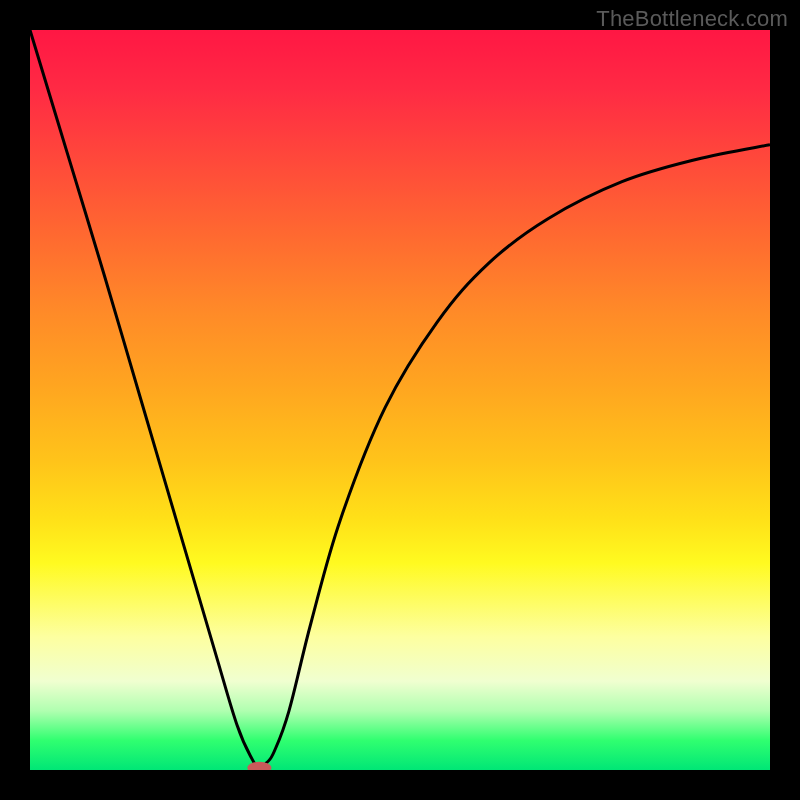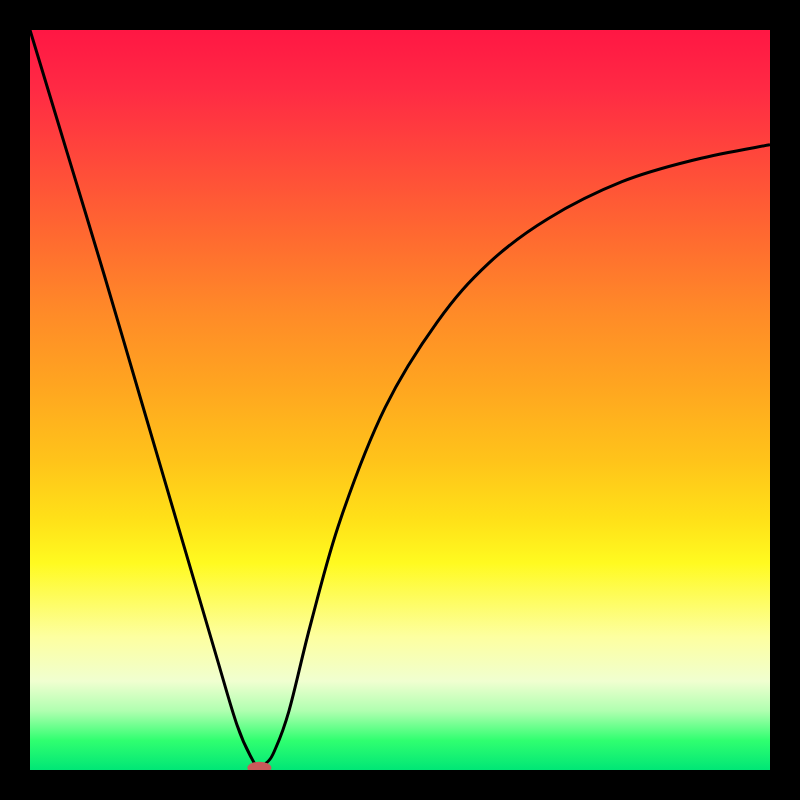--- a/index.html
+++ b/index.html
@@ -65,13 +65,14 @@
 
 <div class="frame">
 
   <div class="plot-area">
     <svg class="svg-layer" viewBox="0 0 740 740" preserveAspectRatio="none">
       <path id="bottleneck-path" class="curve" d="M 0 0 C 6.66 21.978, 23.68 78.14400000000003, 37 122.10000000000002 C 50.32 166.056, 60.68 199.578, 74 244.2 C 87.32 288.822, 97.68 324.712, 111 370 C 124.32 415.288, 134.68 450.51199999999994, 148 495.79999999999995 C 161.32 541.088, 174.344 585.636, 185 621.6 C 195.656 657.5640000000001, 200.54000000000002 676.2860000000001, 207.20000000000002 695.6 C 213.86 714.914, 218.004 721.3076, 222 728.9 C 225.996 736.4924, 226.736 737.1139999999999, 229.4 737.78 C 232.06400000000002 738.446, 234.136 735.5304, 236.8 732.6 C 239.46400000000003 729.6696000000001, 240.204 730.8240000000001, 244.20000000000002 721.5 C 248.19600000000003 712.1759999999999, 252.34 704.1099999999999, 259 680.8 C 265.65999999999997 657.49, 271.876 626.632, 281.2 592 C 290.524 557.368, 297.48 527.028, 310.8 488.4 C 324.12 449.772, 337.88399999999996 412.69800000000004, 355.2 377.40000000000003 C 372.516 342.10200000000003, 388.35200000000003 318.274, 407.00000000000006 292.3 C 425.6480000000001 266.326, 438.82000000000005 251.74799999999996, 458.8 233.09999999999997 C 478.78 214.45199999999997, 494.024 203.35200000000006, 518 188.70000000000005 C 541.976 174.04800000000003, 565.36 162.35599999999994, 592 151.69999999999993 C 618.64 141.04399999999993, 639.36 136.15999999999997, 666 129.5 C 692.64 122.84000000000002, 726.68 117.36400000000003, 740 114.70000000000005"></path>
       <ellipse id="bottleneck-marker" class="marker" cx="229.4" cy="737.78" rx="12" ry="6"></ellipse>
     </svg>
   </div>
 
+  <div class="watermark">TheBottleneck.com</div>
 </div>
 
 </body></html>

